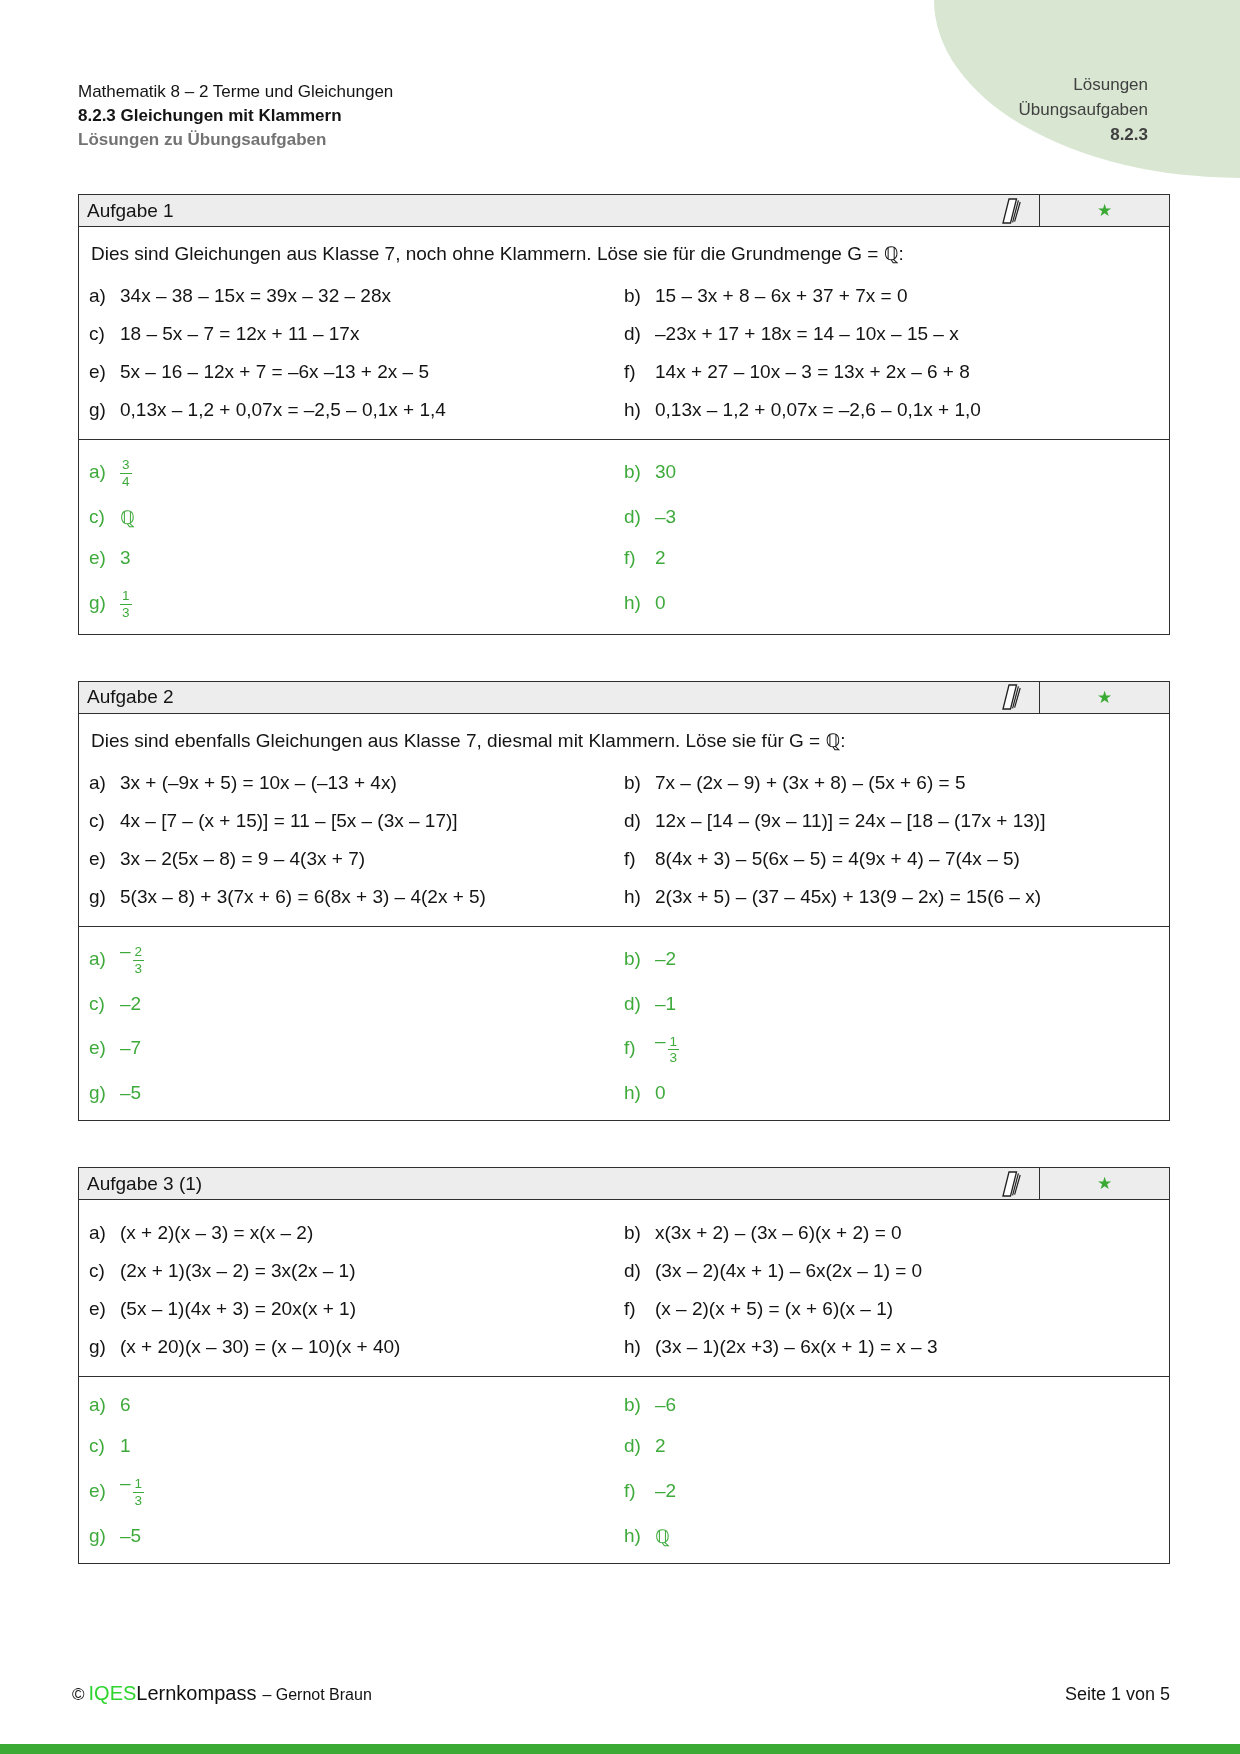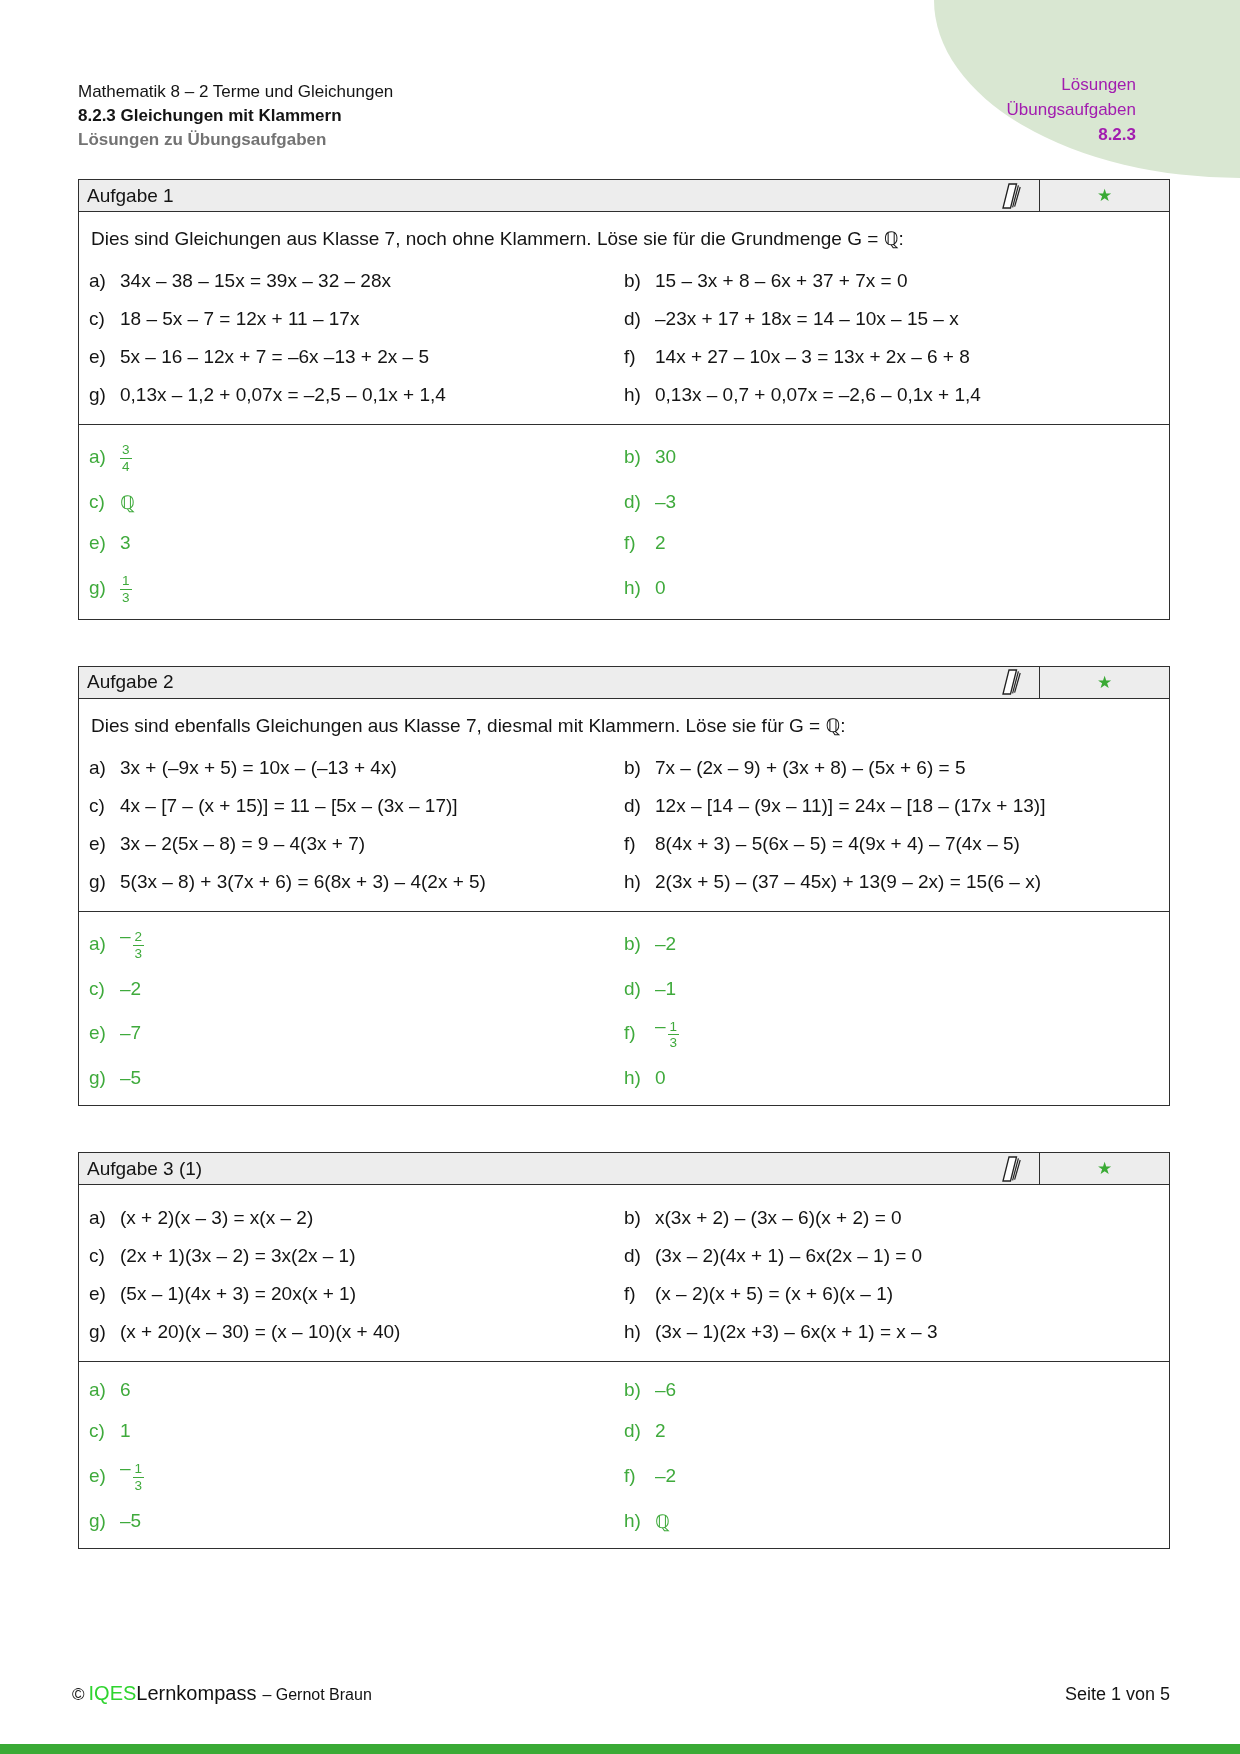--- a/index.html
+++ b/index.html
@@ -9,30 +9,30 @@
     font-family:"Liberation Sans",sans-serif;color:#141414;
   }
   
   .blob{
     position:absolute;top:0;right:0;width:306px;height:178px;
     background:var(--blob,#d9e7d2);
     border-bottom-left-radius:100% 100%;
     z-index:0;
   }
   .corner-text{
-    position:absolute;top:72px;right:104px;z-index:1;
-    text-align:right;font-size:17px;line-height:25px;color:#a21caf;
+    position:absolute;top:72px;right:92px;z-index:1;
+    text-align:right;font-size:17px;line-height:25px;color:#404040;
   }
   .corner-text .bold{font-weight:bold}
 
   .header-left{position:relative;z-index:1;padding:80px 0 0 78px;font-size:17px;line-height:24px}
   .h-topic{font-weight:bold}
   .h-sub{font-weight:bold;color:#737373}
 
-  main{position:relative;z-index:1;margin:27px 70px 0 78px}
+  main{position:relative;z-index:1;margin:42px 70px 0 78px}
 
   .task{border:1.5px solid #2f2f2f;margin-bottom:46px}
   .task-header{
     display:flex;align-items:center;background:#ededed;
     border-bottom:1.5px solid #2f2f2f;height:32px;padding-left:8px;
   }
   .task-title{font-size:19px;flex:1}
   .book-icon{display:flex;margin-right:16px}
   .star-cell{
     width:130px;align-self:stretch;border-left:1.2px solid #2f2f2f;
@@ -131,21 +131,21 @@
           <div class="item">
             <span class="lbl">f)</span>
             <span class="eq">14x + 27 – 10x – 3 = 13x + 2x – 6 + 8</span>
           </div>
           <div class="item">
             <span class="lbl">g)</span>
             <span class="eq">0,13x – 1,2 + 0,07x = –2,5 – 0,1x + 1,4</span>
           </div>
           <div class="item">
             <span class="lbl">h)</span>
-            <span class="eq">0,13x – 0,7 + 0,07x = –2,6 – 0,1x + 1,4</span>
+            <span class="eq">0,13x – 1,2 + 0,07x = –2,6 – 0,1x + 1,0</span>
           </div>
         </div>
         <div class="grid answers">
           <div class="item">
             <span class="lbl">a)</span>
             <span class="val"><span class="frac">
                 <span class="num">3</span>
                 <span class="den">4</span>
               </span></span>
           </div>

